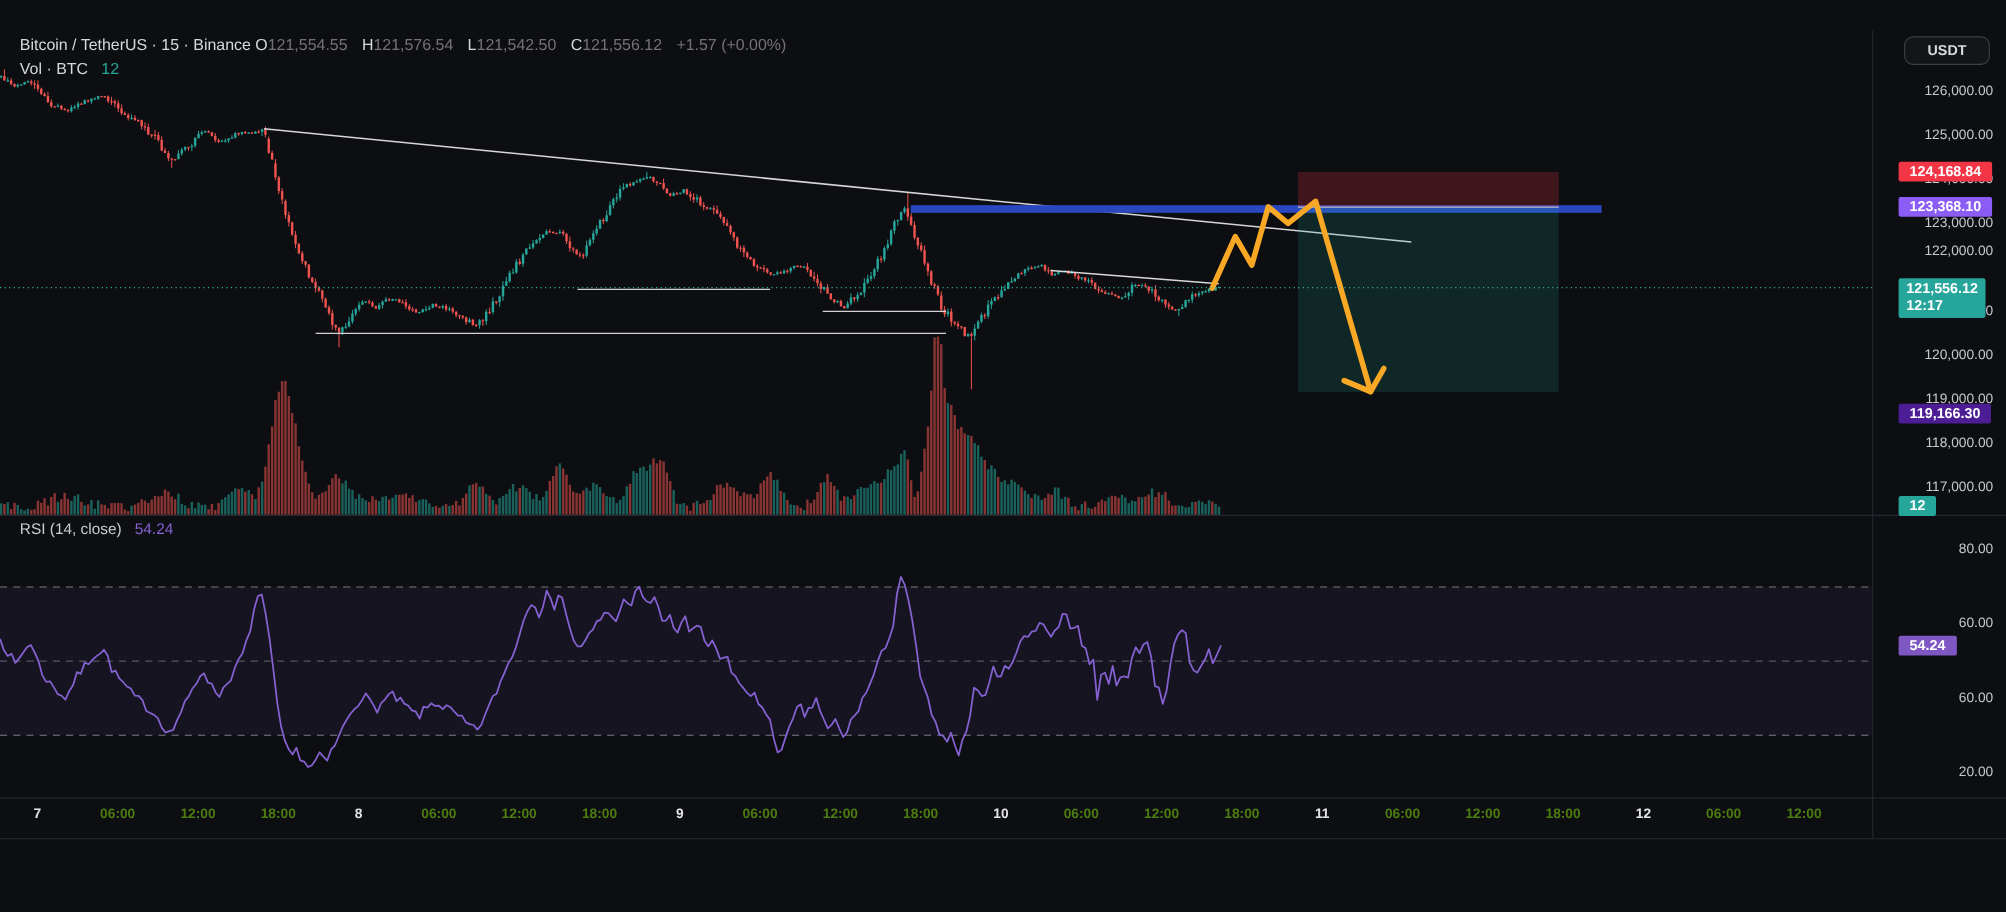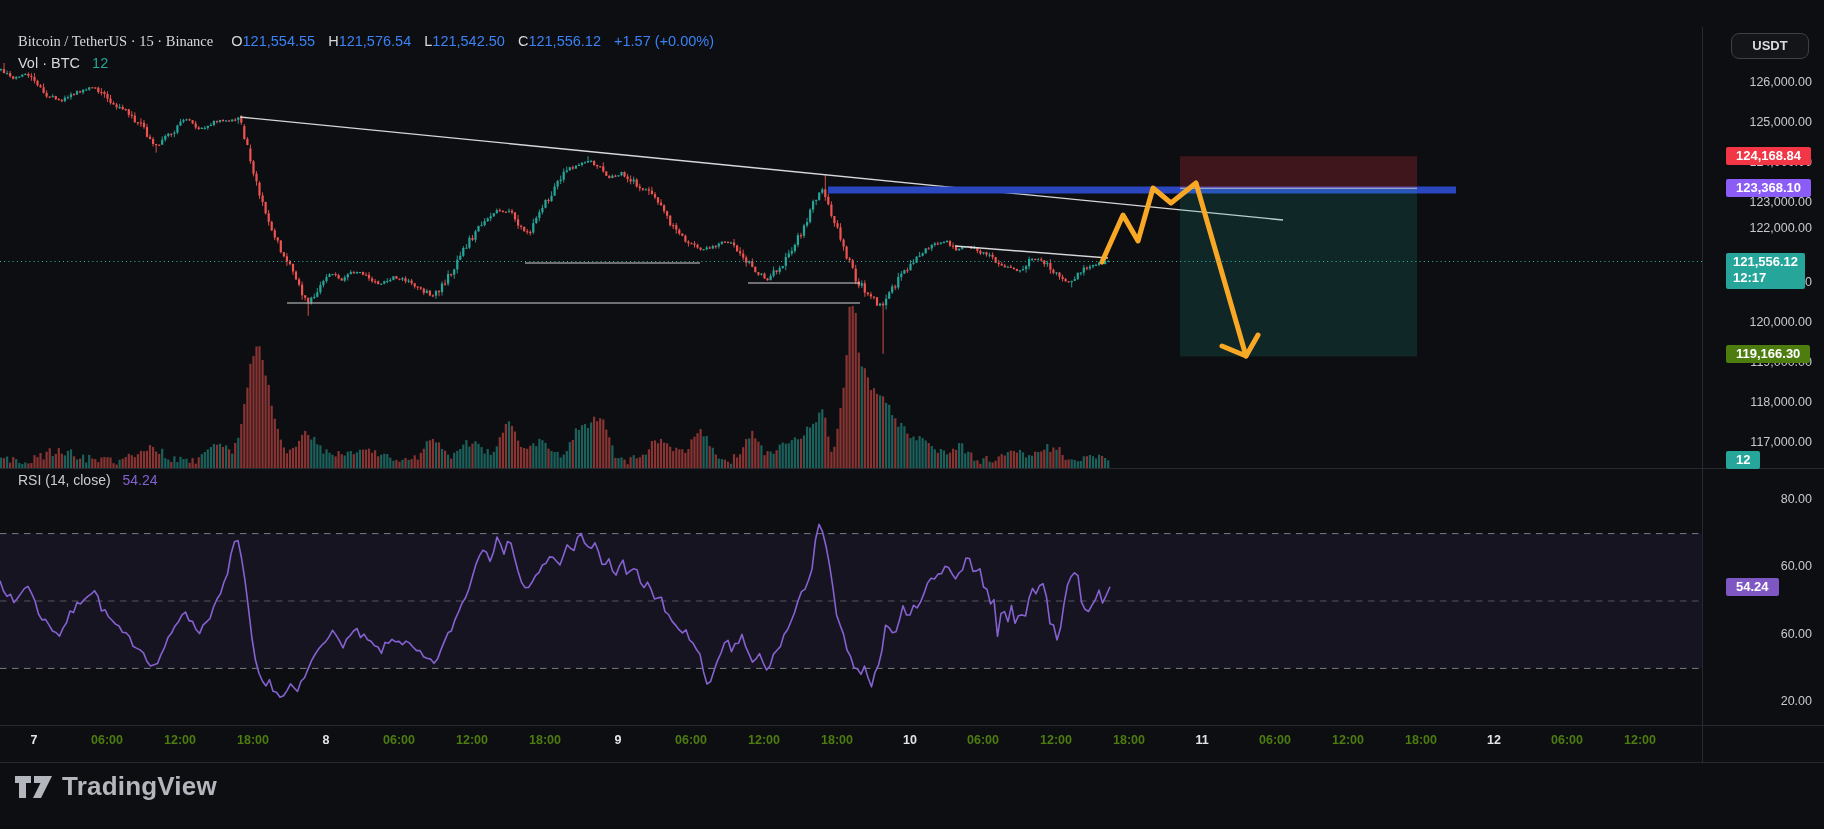--- a/index.html
+++ b/index.html
@@ -5,24 +5,24 @@
   html,body{margin:0;padding:0;background:#000;}
   .root{position:relative;width:1824px;height:829px;background:#0d0e11;overflow:hidden;
         font-family:"Liberation Sans",sans-serif;-webkit-font-smoothing:antialiased;}
   #chart-svg{position:absolute;left:0;top:0;z-index:1;}
   .overlay{position:absolute;z-index:5;}
   
   .attr-bar{left:0;top:0;width:1824px;height:27px;background:#0c0d0f;}
   .attr-text{position:absolute;left:10px;top:5px;font-size:13px;font-weight:700;color:#dcdee2;letter-spacing:.1px;}
   
   .legend{left:18px;top:33px;font-size:14.5px;color:#d5d8dd;white-space:nowrap;}
-  .legend .sym{margin-right:14px;font-family:Liberation Serif, serif;}
+  .legend .sym{margin-right:0;}
   .legend .pair{margin-right:9px;}
   .legend .k{color:#d5d8dd;}
-  .legend .v{color:#3b82f6;}
+  .legend .v{color:#737373;}
   .legend2{left:18px;top:55px;font-size:14.5px;color:#d5d8dd;}
   .legend2 .v{color:#26a69a;margin-left:8px;}
   .rsi-head{left:18px;top:472px;font-size:14px;color:#c9ccd2;}
   .rsi-head .v{color:#8561d1;margin-left:8px;}
   
   .usdt-btn{left:1731px;top:33px;width:76px;height:24px;border:1px solid #3c4049;border-radius:8px;
             background:#131519;color:#d8dadf;font-size:13px;font-weight:700;text-align:center;line-height:24px;cursor:default;}
   
   .tick{position:absolute;right:12px;font-size:12.5px;color:#c6c9ce;white-space:nowrap;z-index:4;}
   .plabel{position:absolute;left:1726px;color:#fff;font-size:13px;font-weight:600;line-height:18px;height:18px;
@@ -1199,31 +1199,24 @@
   </div>
 
   <div class="overlay usdt-btn">USDT</div>
 
   <div id="lbl-stop" class="plabel" style="top: 147.246px; background: rgb(242, 54, 69);">124,168.84</div>
   <div id="lbl-entry" class="plabel" style="top: 179.276px; background: #8b5cf6;">123,368.10</div>
   <div id="lbl-last" class="plabel two" style="top: 252.755px; background: rgb(38, 166, 154);">
     <div>121,556.12</div>
     <div class="sub">12:17</div>
   </div>
-  <div id="lbl-target" class="plabel" style="top: 345px; background: #4d7c0f; text-align: center;">119,166.30</div>
+  <div id="lbl-target" class="plabel" style="top: 367px; background: #4c1d95; text-align: center;">119,166.30</div>
   <div id="lbl-vol" class="plabel" style="top: 451px; background: rgb(38, 166, 154);">12</div>
   <div id="lbl-rsi" class="plabel" style="top: 577.711px; background: rgb(126, 87, 194);">54.24</div>
 
-  <div class="overlay footer-logo">
-    <svg width="40" height="30" viewBox="0 0 40 30">
-      <path d="M1 4 h16 v7 h-5 v15 h-7 V11 H1 Z" fill="#b3b6bc"></path>
-      <path d="M20 4 h18 l-11 22 h-8 l7.5-15 H20 Z" fill="#b3b6bc"></path>
-    </svg>
-    <span class="word">TradingView</span>
-  </div>
 <div class="tick" style="top: 75px;">126,000.00</div>
     <div class="tick" style="top: 115px;">125,000.00</div>
     <div class="tick" style="top: 155px;">124,000.00</div>
     <div class="tick" style="top: 195px;">123,000.00</div>
     <div class="tick" style="top: 221px;">122,000.00</div>
     <div class="tick" style="top: 275px;">121,000.00</div>
     <div class="tick" style="top: 315px;">120,000.00</div>
     <div class="tick" style="top: 355px;">119,000.00</div>
     <div class="tick" style="top: 395px;">118,000.00</div>
     <div class="tick" style="top: 435px;">117,000.00</div>

